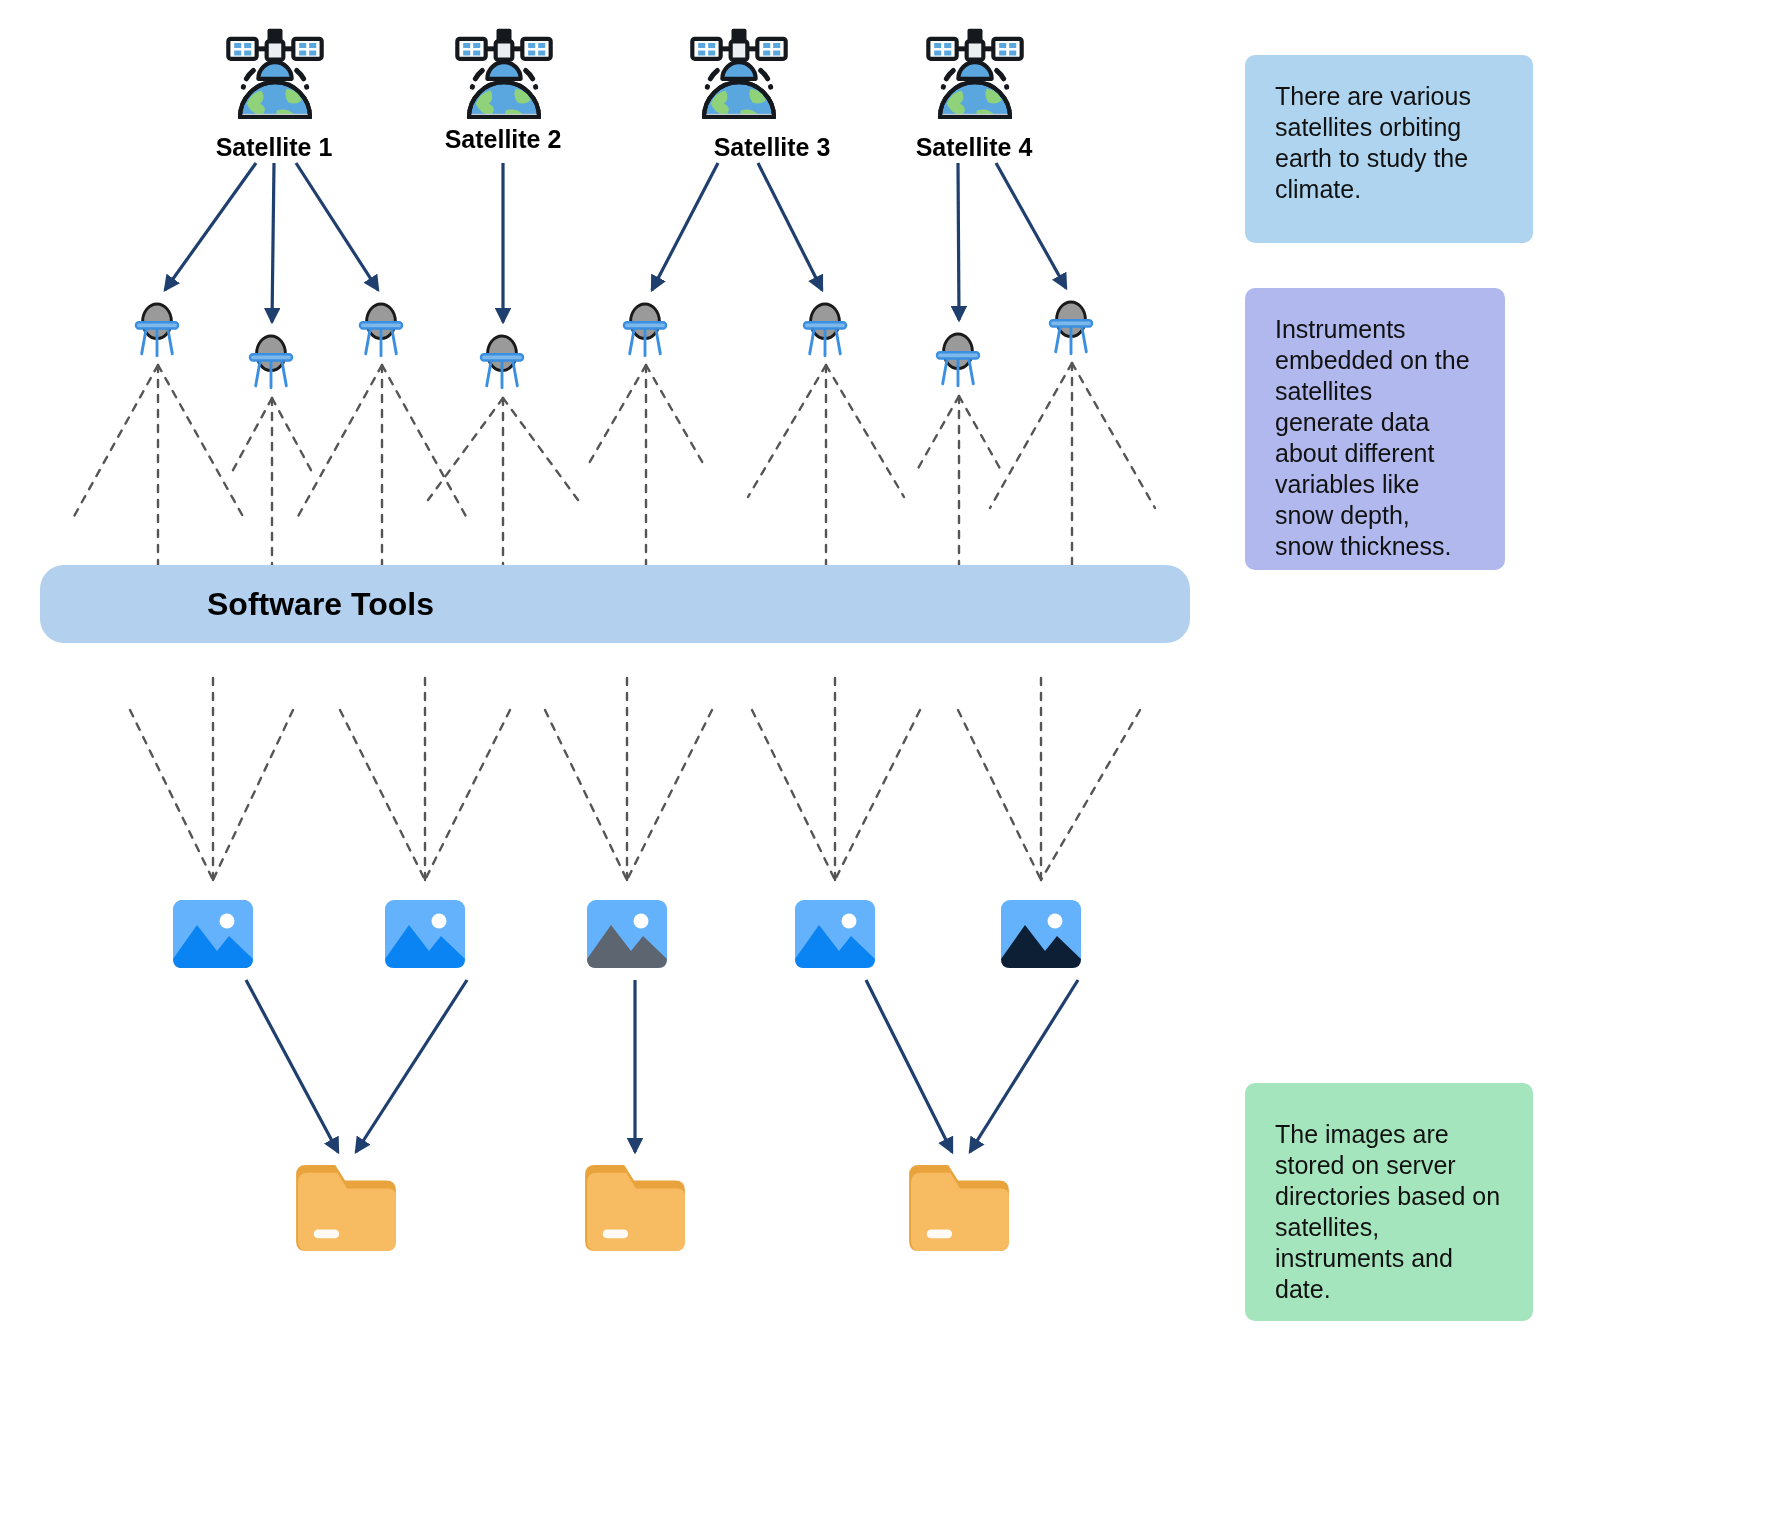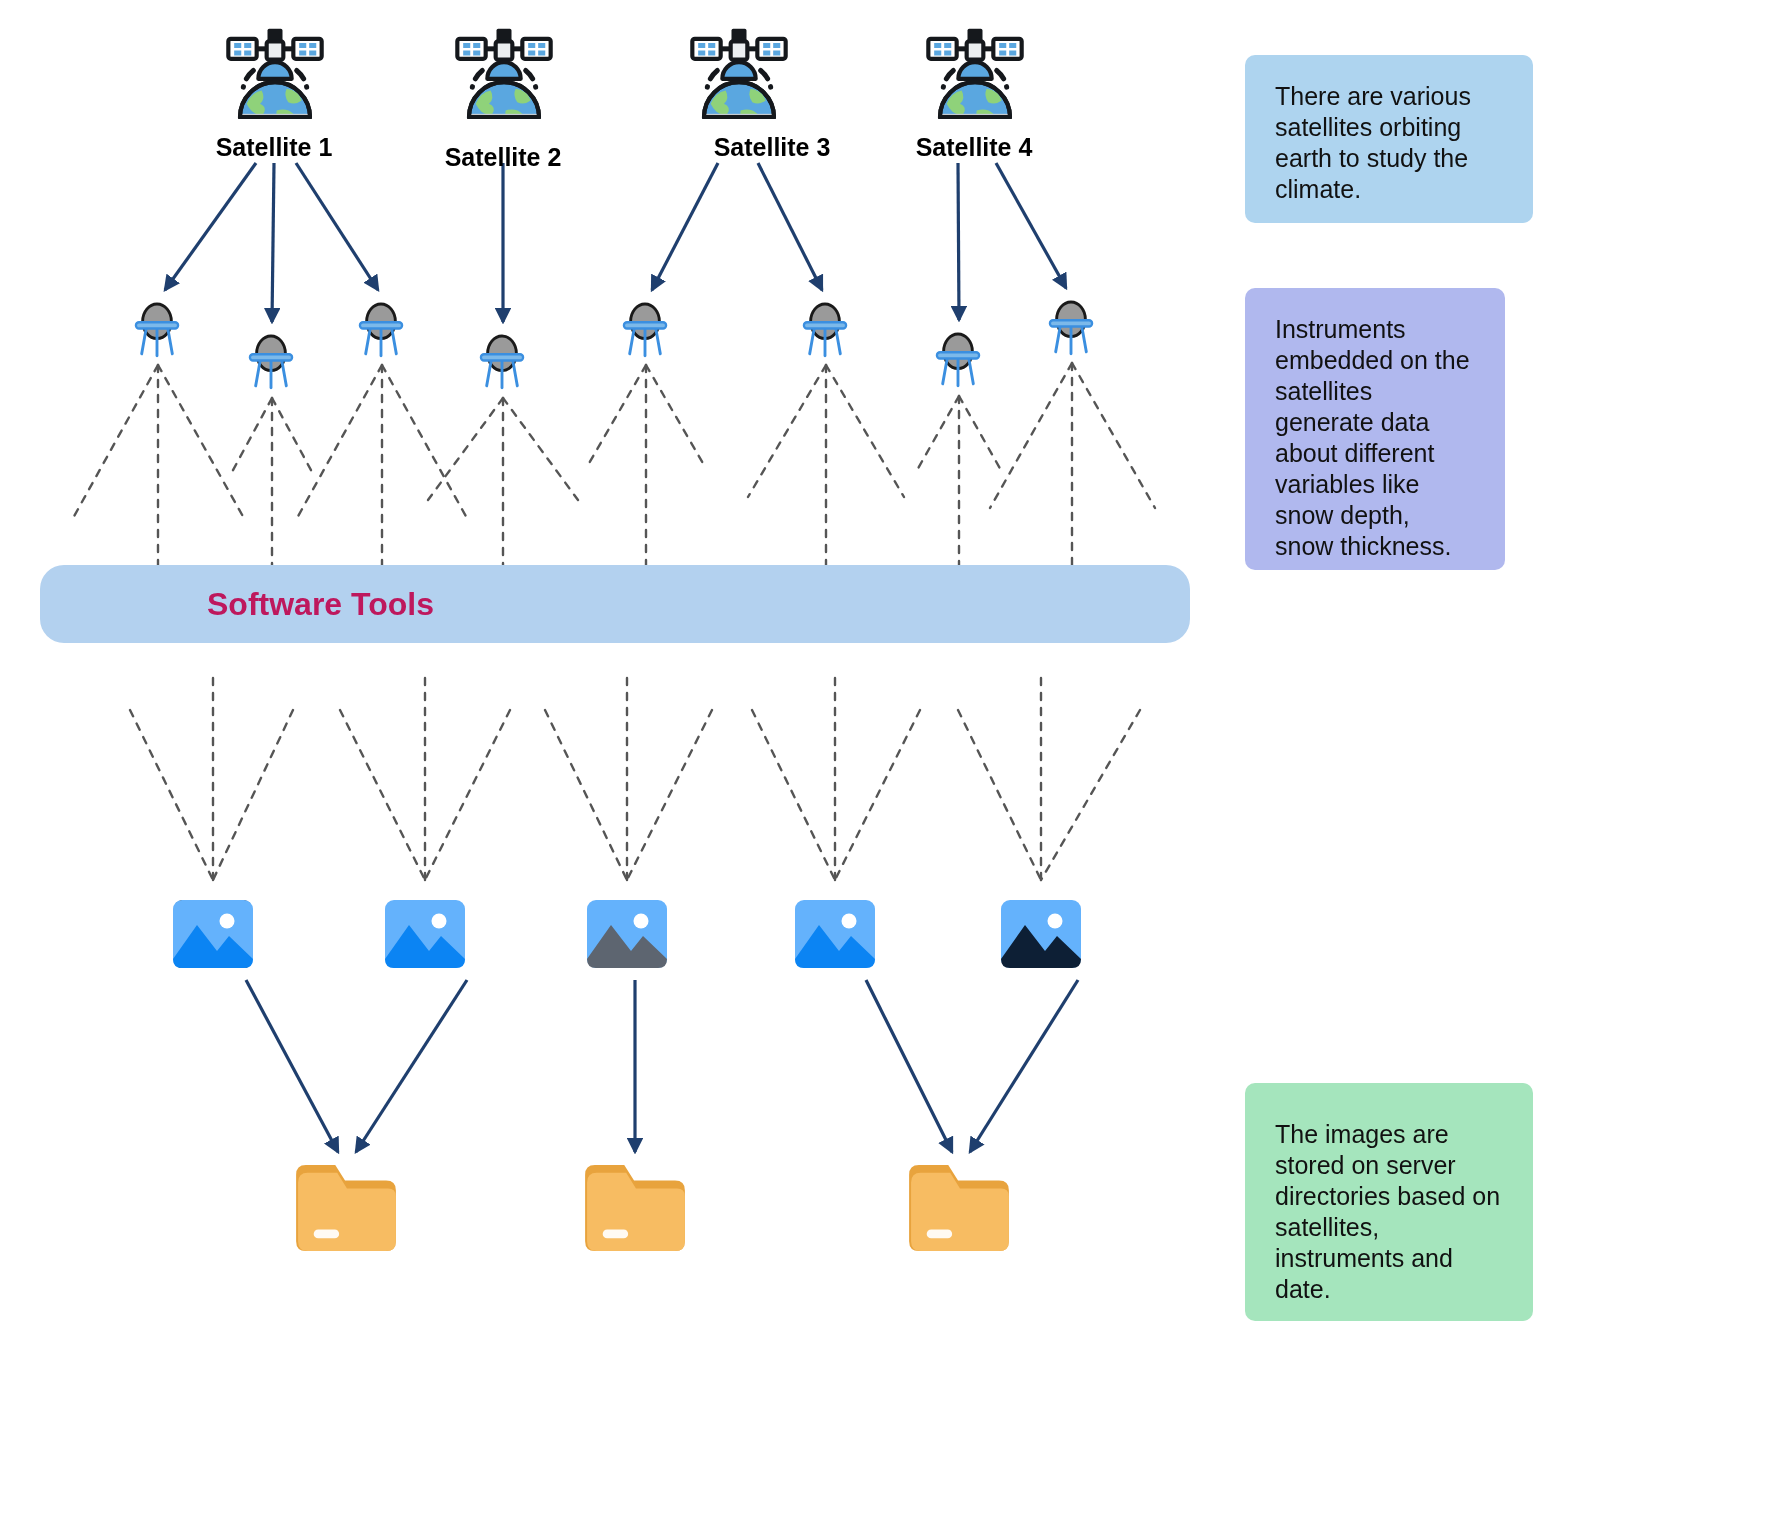--- a/index.html
+++ b/index.html
@@ -20,36 +20,36 @@
   }
 
   
   .tools-bar{
     position:absolute;
     left:40px;top:565px;width:1150px;height:78px;
     background:#b3d1ef;border-radius:24px;
     display:flex;align-items:center;
   }
   .tools-title{
-    font-size:32px;font-weight:bold;color:#be185d;
+    font-size:32px;font-weight:bold;color:#000000;
     margin-left:167px;white-space:nowrap;
   }
   .tools-sub{
     font-size:25px;color:#000;margin-left:40px;white-space:nowrap;
   }
 
   
   .callout{
     position:absolute;
     border-radius:10px;
     box-sizing:border-box;
     padding:26px 30px;
     font-size:25px;line-height:1.24;color:#111;
   }
-  .callout.c0{left:1245px;top:55px;width:288px;height:168px;background:#aed4ef;}
+  .callout.c0{left:1245px;top:55px;width:288px;height:188px;background:#aed4ef;}
   .callout.c1{left:1245px;top:288px;width:260px;height:282px;background:#b0b8ee;}
   .callout.c2{left:1253px;top:716px;width:275px;height:265px;background:#aed4ef;padding-top:18px;}
   .callout.c3{left:1245px;top:1055px;width:288px;height:238px;background:#a5e5bd;padding-top:36px;margin-top:28px;}
 </style>
 </head>
 <body>
 
 <div id="stage">
 
   <svg class="layer" viewBox="0 0 1770 1527">
@@ -244,21 +244,21 @@
     </g>
 
     <g>
       <use href="#sym-folder" x="296" y="1163" width="100" height="90"></use>
       <use href="#sym-folder" x="585" y="1163" width="100" height="90"></use>
       <use href="#sym-folder" x="909" y="1163" width="100" height="90"></use>
     </g>
   </svg>
 
   <div class="sat-label" style="left:274px;top:133px;">Satellite 1</div>
-  <div class="sat-label" style="left:503px;top:143px;">Satellite 2</div>
+  <div class="sat-label" style="left:503px;top:125px;">Satellite 2</div>
   <div class="sat-label" style="left:756px;top:133px;margin-left:16px;">Satellite 3</div>
   <div class="sat-label" style="left:974px;top:133px;">Satellite 4</div>
 
   <div class="tools-bar">
     <span class="tools-title">Software Tools</span>
   </div>
 
   <div class="callout c0">There are various satellites orbiting earth to study the climate.</div>
   <div class="callout c1">Instruments embedded on the satellites generate data about different variables like snow depth, snow thickness.</div>
   <div class="callout c3">The images are stored on server directories based on satellites, instruments and date.</div>

